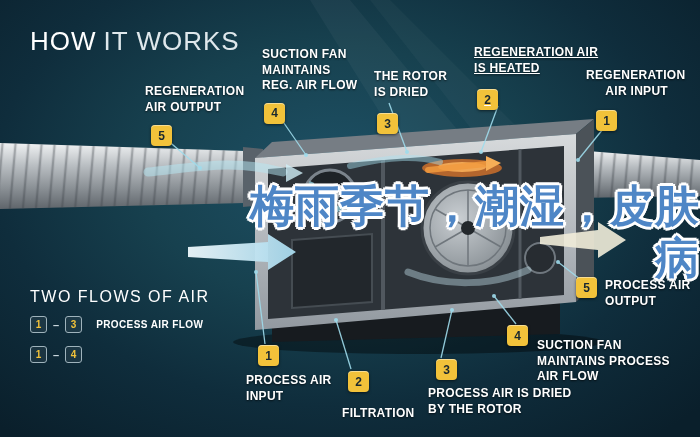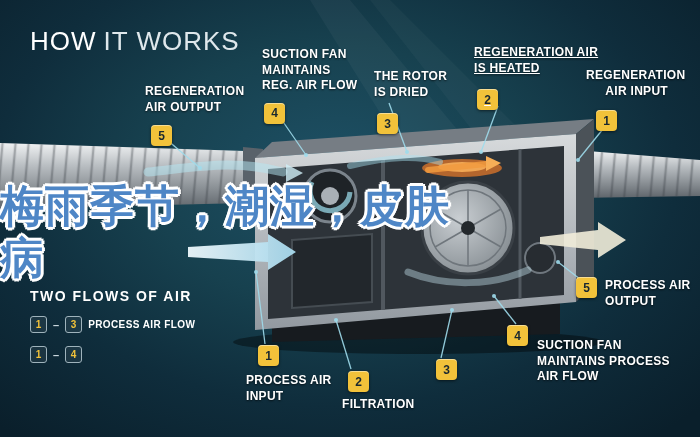--- a/index.html
+++ b/index.html
@@ -34,37 +34,37 @@
   }
   .c-t5 { left:145px; top:84px; }  .c-t5 .badge { margin:10px 0 0 6px; }
   .c-t4 { left:262px; top:47px; }  .c-t4 .badge { margin:9px 0 0 2px; }
   .c-t3 { left:374px; top:45px;margin-top:24px; }  .c-t3 .badge { margin:13px 0 0 3px; }
   .c-t2 { left:474px; top:45px;text-decoration:underline; }  .c-t2 .badge { margin:13px 0 0 3px; }
   .c-t1 { left:586px; top:68px; }  .c-t1 .callout-label { text-align:right; width:82px; }
                                    .c-t1 .badge { margin:11px 0 0 10px; }
   .c-r5 { left:576px; top:277px; } .c-r5 .callout-label { margin-left:8px; margin-top:1px; }
   .c-r4 { left:507px; top:325px; } .c-r4 .callout-label { margin-left:9px; margin-top:13px; }
   .c-b3 { left:428px; top:359px; } .c-b3 .badge { margin-left:8px; }  .c-b3 .callout-label { margin-top:6px; }
-  .c-b2 { left:342px; top:371px; } .c-b2 .badge { margin-left:6px; }  .c-b2 .callout-label { margin-top:5px; }
+  .c-b2 { left:342px; top:371px; } .c-b2 .badge { margin-left:6px; }  .c-b2 .callout-label { margin-top:14px; }
   .c-b1 { left:246px; top:345px; } .c-b1 .badge { margin-left:12px; } .c-b1 .callout-label { margin-top:7px; }
 
-  .legend-heading { position:absolute; left:30px; top:288px; font-size:14px;
-    font-weight:bold; letter-spacing:1.5px; z-index:6; }
+  .legend-heading { position:absolute; left:30px; top:288px; font-size:16px;
+    font-weight:normal; letter-spacing:1.5px; z-index:6; }
   .legend-row { position:absolute; left:30px; display:flex; align-items:center; gap:6px; z-index:6; }
   .legend-row.r1 { top:316px; }
   .legend-row.r2 { top:346px; }
   .badge-sm {
     width:17px; height:17px; border:1px solid #9fb3bc; border-radius:3px;
     background:rgba(255,255,255,.06); color:var(--badge); font-size:10px; font-weight:bold;
     display:flex; align-items:center; justify-content:center;
   }
   .legend-dash { color:#cfdce2; font-weight:bold; font-size:11px; }
-  .legend-label { font-size:10px; font-weight:bold; letter-spacing:.4px; }
-
-  .overlay { position:absolute; left:0; width:700px; top:180px; text-align:left; z-index:5; }
+  .legend-label { font-size:10px; font-weight:bold; letter-spacing:.4px; margin-left:8px; }
+
+  .overlay { position:absolute; left:0; width:700px; top:180px; text-align:right; z-index:5; }
   .overlay-line {
     font-family:"DejaVu Sans", sans-serif;
     font-size:44px; font-weight:bold; color:var(--overlay-color);
     line-height:1.18; letter-spacing:1px;
     text-shadow: -2px -2px 0 #fff, 2px -2px 0 #fff, -2px 2px 0 #fff, 2px 2px 0 #fff,
                  -3px 0 0 #fff, 3px 0 0 #fff, 0 -3px 0 #fff, 0 3px 0 #fff;
   }
 </style>
 </head>
 <body>
@@ -222,20 +222,22 @@
   </div>
   <div class="callout row c-r4">
     <div class="badge">4</div>
     <div class="callout-label">SUCTION FAN
 MAINTAINS PROCESS
 AIR FLOW</div>
   </div>
 
   <div class="callout col c-b3">
     <div class="badge">3</div>
+    <div class="callout-label">PROCESS AIR IS DRIED
+BY THE ROTOR</div>
   </div>
   <div class="callout col c-b2">
     <div class="badge">2</div>
     <div class="callout-label">FILTRATION</div>
   </div>
   <div class="callout col c-b1">
     <div class="badge">1</div>
     <div class="callout-label">PROCESS AIR
 INPUT</div>
   </div>

